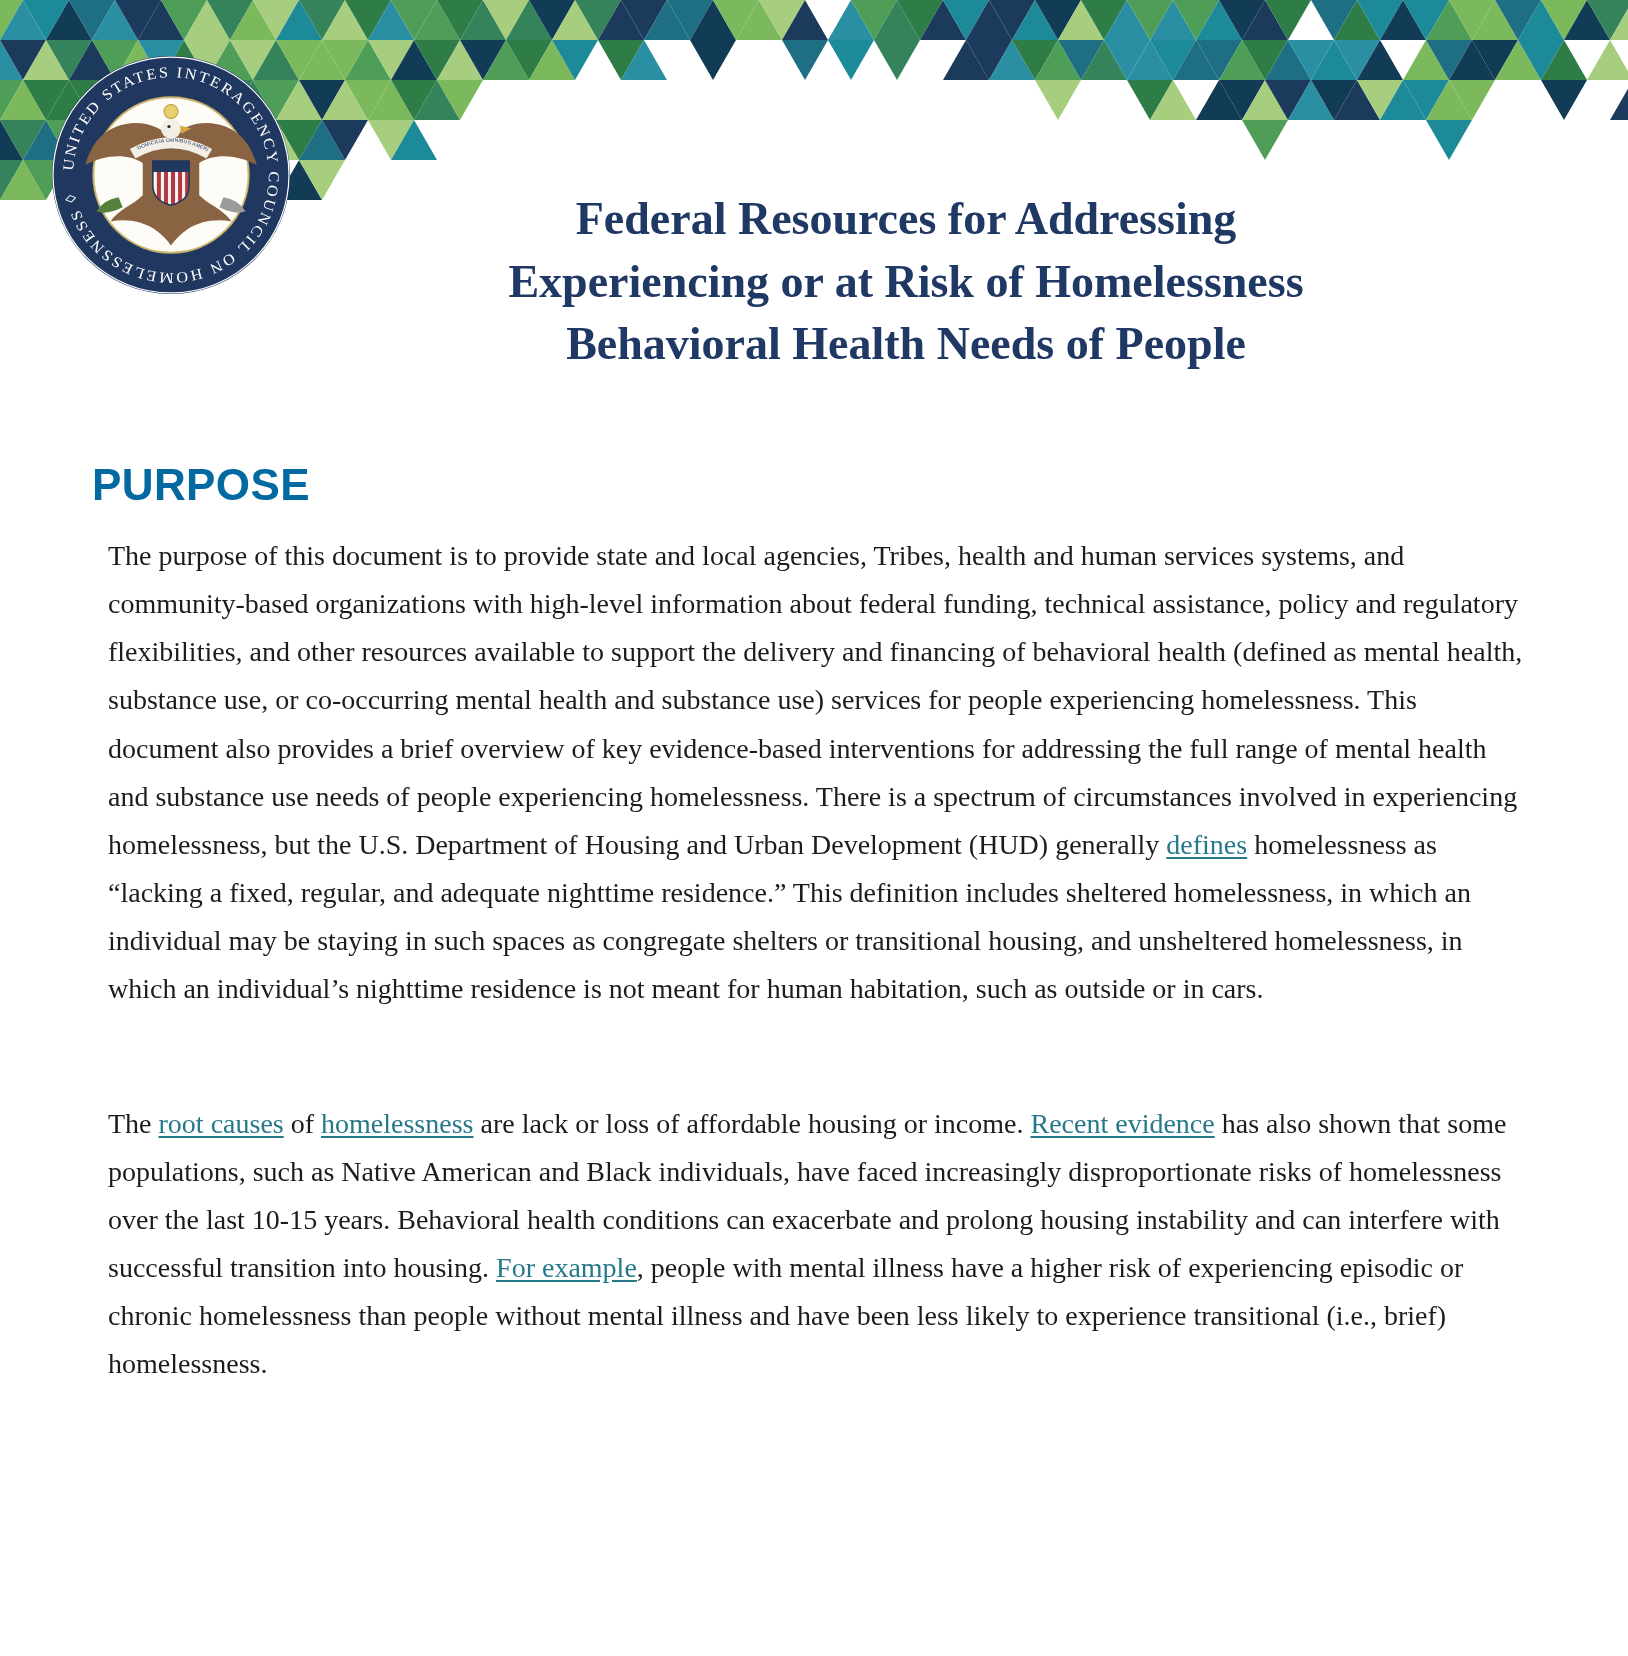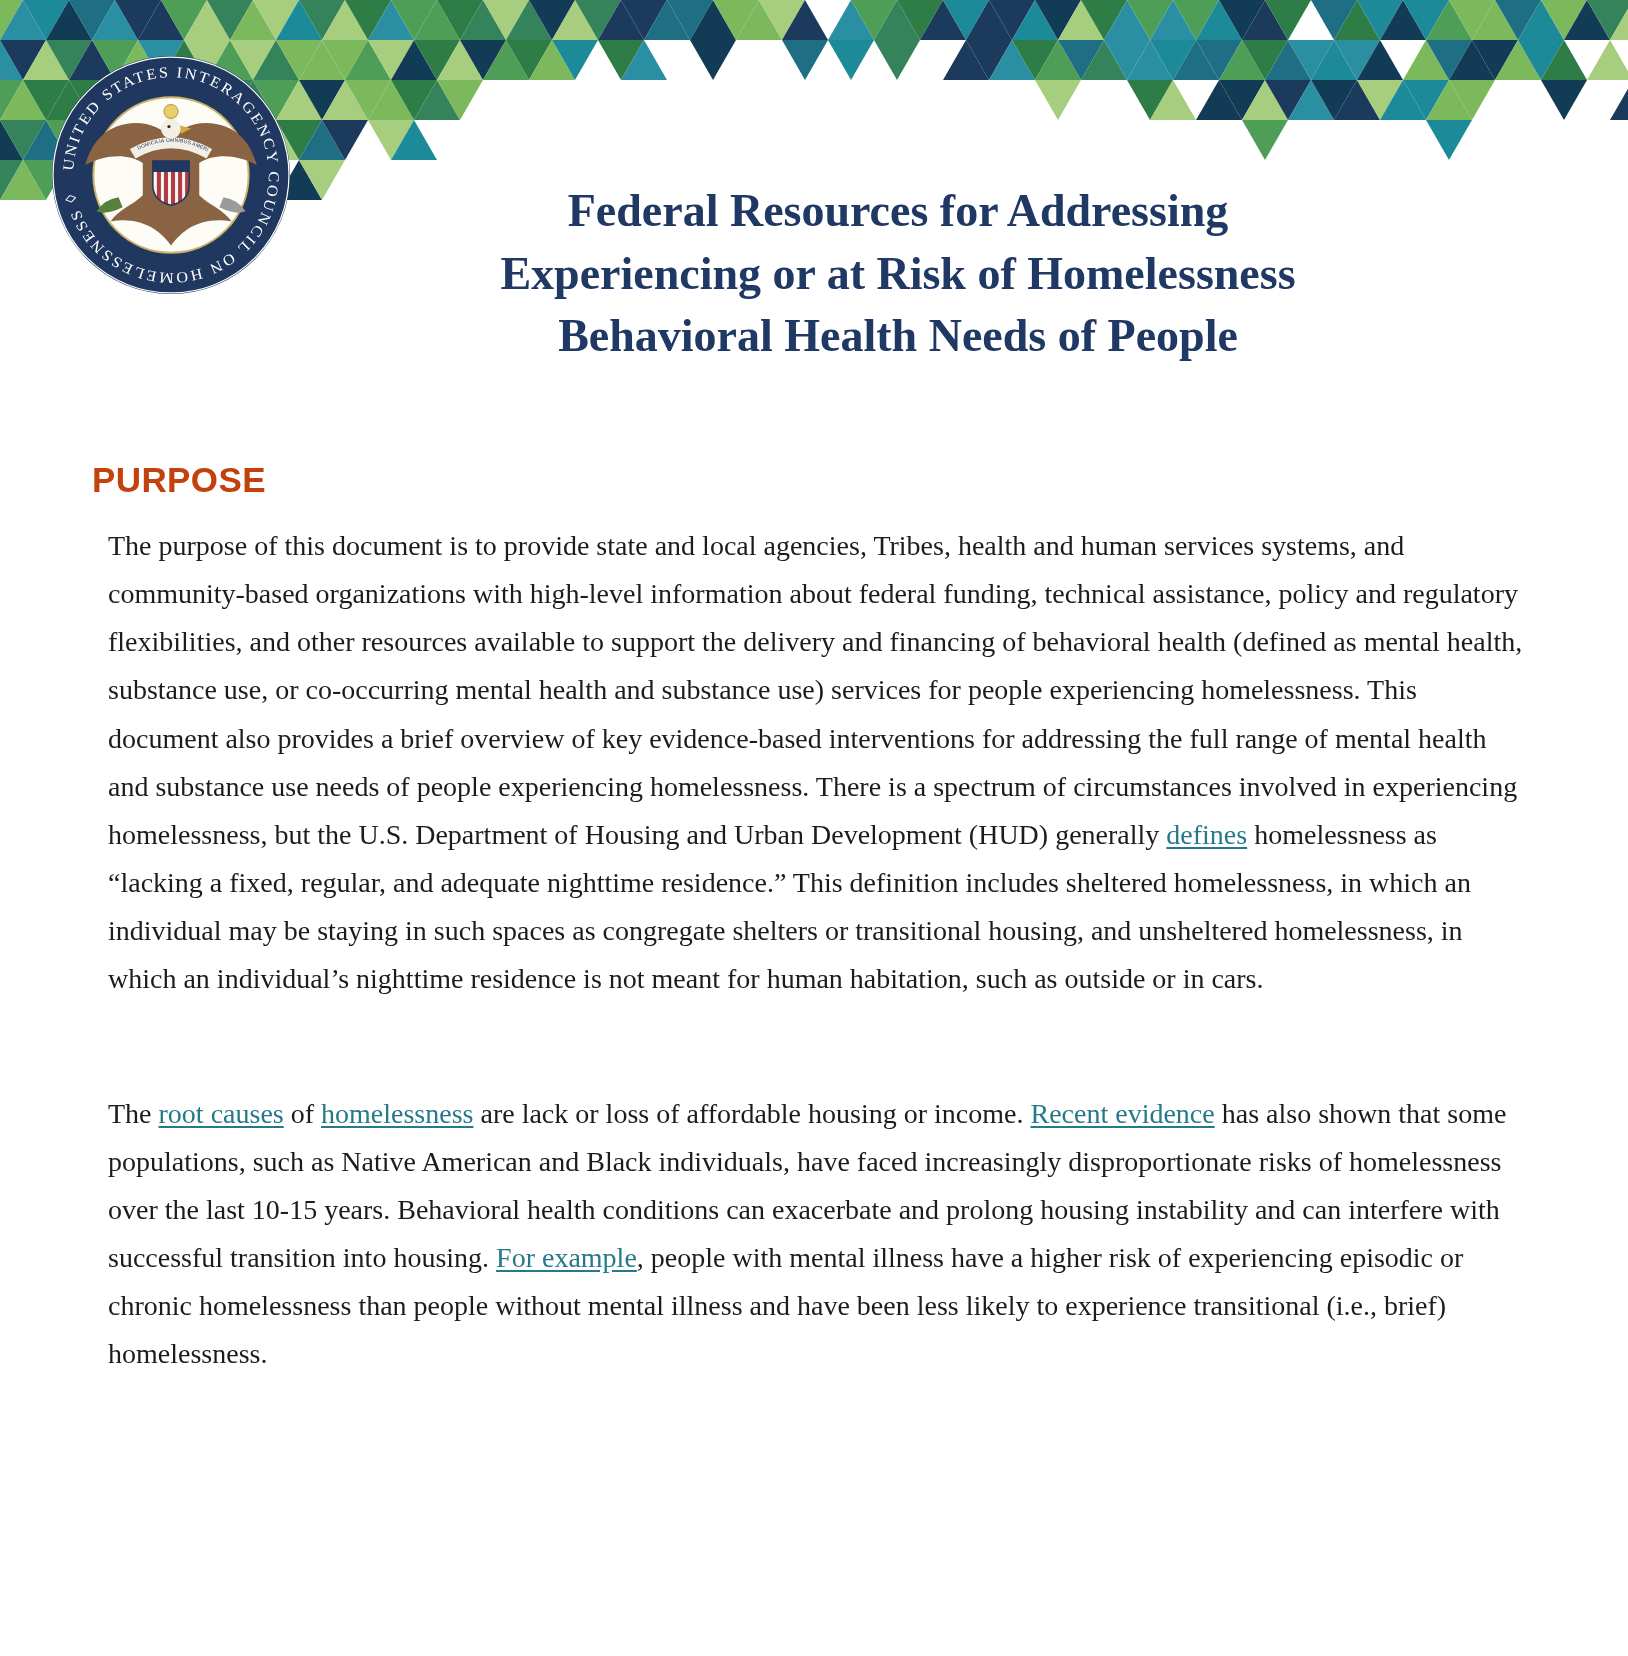--- a/index.html
+++ b/index.html
@@ -20,42 +20,42 @@
   .seal {
     position: absolute;
     top: 54px; left: 50px;
     width: 242px; height: 242px;
   }
   .doc-title {
     position: absolute;
     top: 172px;
     left: 330px;
     width: 1120px;
-    margin: 8px;
+    margin: 16px;
     text-align: center;
     color: #1f3864;
     font-family: "Liberation Serif", serif;
     font-weight: 700;
     font-size: 46px;
     line-height: 1.36;
   }
   .title-line { display: block; }
   .content {
     position: absolute;
     top: 460px;
     left: 92px;
     width: 1448px;
   }
   .section-heading {
     margin: 0 0 22px 0;
     font-family: "Liberation Sans", sans-serif;
     font-weight: 700;
-    font-size: 35px;
+    font-size: 44px;
     letter-spacing: 0.4px;
-    color: #c2410c;
+    color: #0369a1;
   }
   section + section { margin-top: 86px; }
   p.body {
     margin: 16px;
     font-size: 28px;
     line-height: 1.72;
     color: #1c1c1c;
   }
   a.doc-link {
     color: #26798a;

